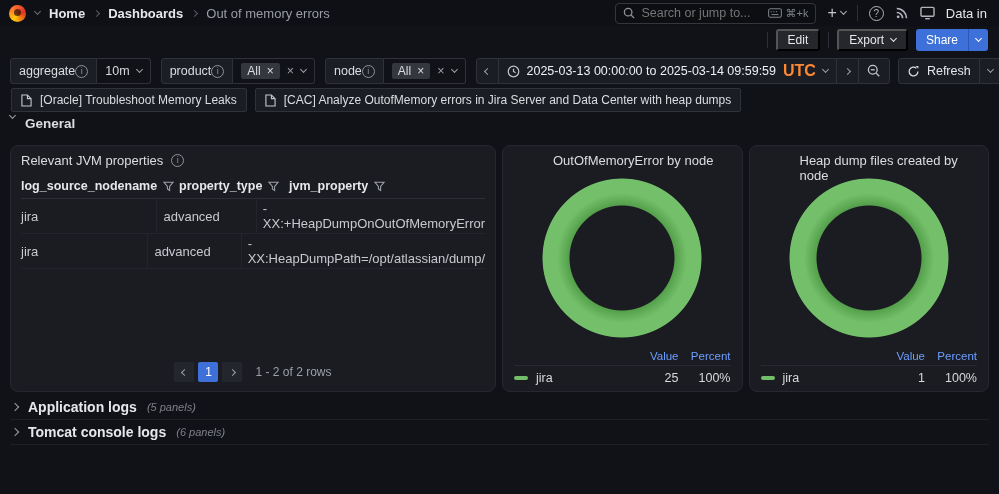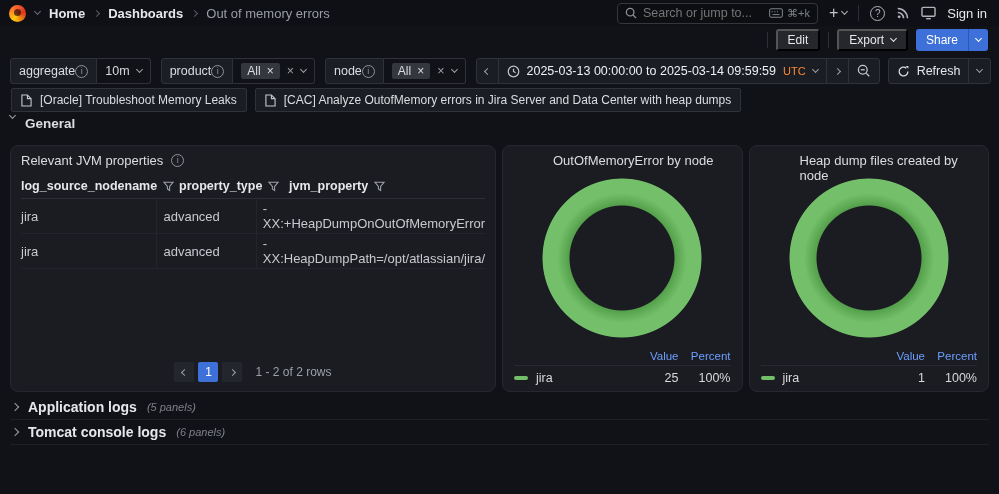--- a/index.html
+++ b/index.html
@@ -65,21 +65,21 @@
   .chip { background:#34373e; border-radius:2px; padding:1px 6px; display:flex; gap:6px;
           align-items:center; font-size:12px; color:#dcdde0; }
   .dim { color:#9aa0a6; }
   .time-controls { margin-left:auto; display:flex; gap:8px; }
   .tgroup { display:flex; height:26px; }
   .tseg { background:#1a1d23; border:1px solid #2f3238; margin-left:-1px; padding:0 8px;
           display:flex; align-items:center; gap:7px; color:#d8d9da; }
   .tseg:first-child { border-radius:3px 0 0 3px; margin-left:0; }
   .tseg:last-child { border-radius:0 3px 3px 0; }
   .time-text { color:#eef0f3; font-weight:500; font-size:12.5px; white-space:nowrap; }
-  .utc { color:#ff8833; font-weight:400; font-size:11px; }
+  .utc { color:#ff8833; font-weight:700; font-size:16px; }
   .refresh-label { font-weight:500; color:#e6e7ea; font-size:12.5px; }
   
   .links-row { height:24px; display:flex; gap:8px; padding:0 11px; }
   .link-btn { height:24px; background:#1a1d23; border:1px solid #2f3238; border-radius:2px;
               display:flex; align-items:center; gap:8px; padding:0 9px; font-size:12px; color:#dcdde0; }
   
   .section-head { height:33px; display:flex; gap:10px; padding:4px 8px 0 10px;
                   color:#dcdde0; font-weight:600; font-size:13.5px; }
   .section-head .chev { color:#9aa0a6; }
   
@@ -172,21 +172,21 @@
         <path d="M2 7.4a6.6 6.6 0 0 1 6.6 6.6" fill="none" stroke="#b0b3b9" stroke-width="1.8"></path>
         <path d="M2 2.8a11.2 11.2 0 0 1 11.2 11.2" fill="none" stroke="#b0b3b9" stroke-width="1.8"></path>
       </svg>
     </span>
     <span class="icon-btn">
       <svg width="15" height="14" viewBox="0 0 16 15">
         <rect x="1" y="1.5" width="14" height="9.5" rx="1.2" fill="none" stroke="#b0b3b9" stroke-width="1.5"></rect>
         <line x1="5.5" y1="13.6" x2="10.5" y2="13.6" stroke="#b0b3b9" stroke-width="1.5"></line>
       </svg>
     </span>
-    <span class="signin">Sign in</span>
+    <span class="signin">Data in</span>
   </div>
 </div>
 
 <div class="toolbar">
   <span class="vdiv"></span>
   <button class="btn">Edit</button>
   <span class="vdiv"></span>
   <button class="btn">
     <span>Export</span>
     <span class="chev d"></span>
@@ -331,21 +331,21 @@
         </span>
       </div>
       <div class="tbl-row">
         <span class="cell tc1">jira</span>
         <span class="cell tc2">advanced</span>
         <span class="cell tc3">-XX:+HeapDumpOnOutOfMemoryError</span>
       </div>
       <div class="tbl-row">
         <span class="cell tc1">jira</span>
         <span class="cell tc2">advanced</span>
-        <span class="cell tc3">-XX:HeapDumpPath=/opt/atlassian/jira/</span>
+        <span class="cell tc3">-XX:HeapDumpPath=/opt/atlassian/dump/</span>
       </div>
     </div>
     <div class="pagination">
       <span class="pg-btn">
         <span class="chev l"></span>
       </span>
       <span class="pg-cur">1</span>
       <span class="pg-btn">
         <span class="chev r"></span>
       </span>

